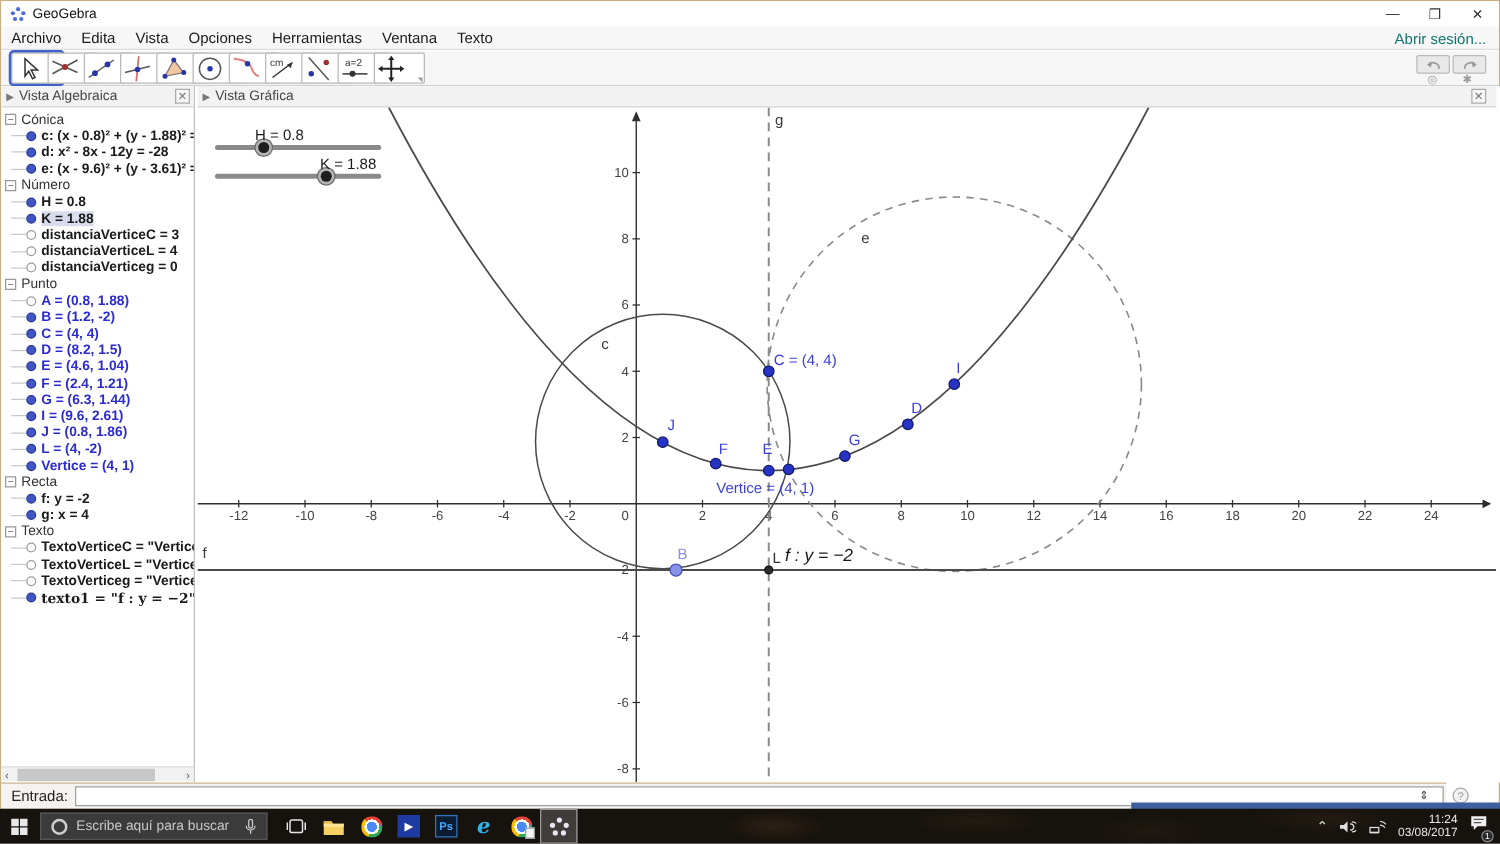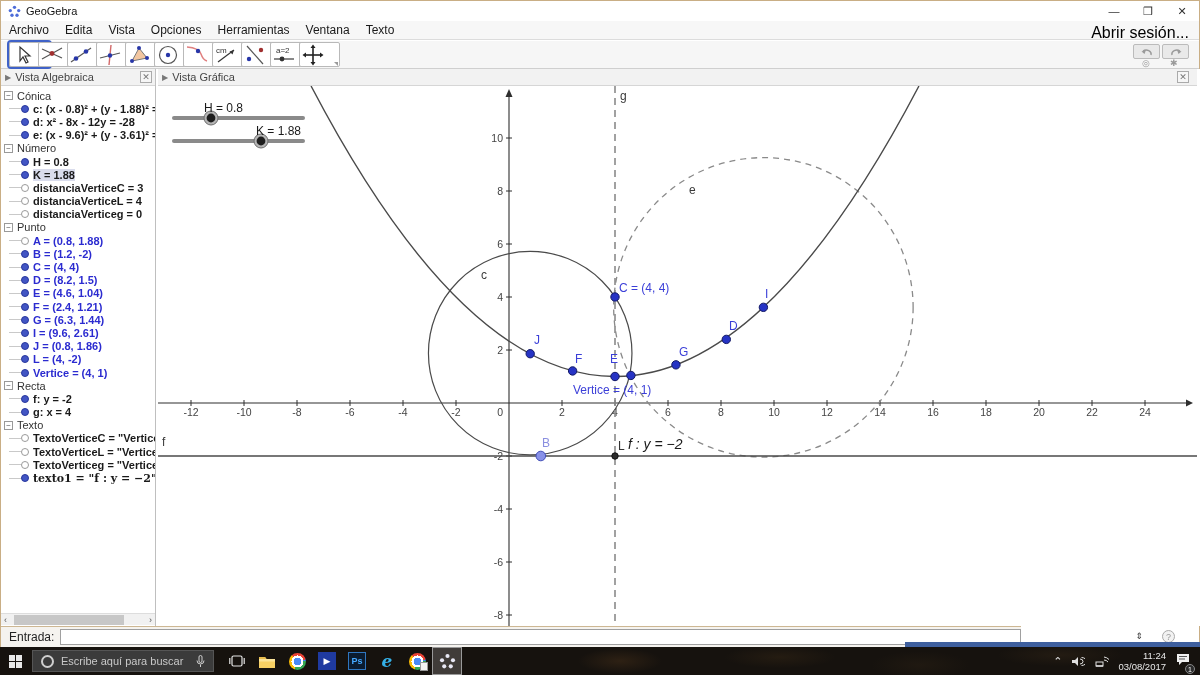--- a/index.html
+++ b/index.html
@@ -11,21 +11,21 @@
     border:1px solid #c9ae85;}
   .titlebar{position:absolute;left:0;top:0;width:100%;height:20px;background:#fff;
     display:flex;align-items:center;font-size:11px;color:#111;}
   .titlebar .app-icon{margin:0 5px 0 7px;width:13px;height:13px;}
   .win-controls{position:absolute;right:0;top:0;height:20px;display:flex;}
   .win-btn{width:34px;height:20px;display:flex;align-items:center;justify-content:center;
     font-size:11px;color:#333;cursor:default;}
   .menubar{position:absolute;left:0;top:20px;width:100%;height:19px;background:#f7f7f7;
     border-bottom:1px solid #dcdcdc;display:flex;align-items:center;font-size:12px;color:#1a1a1a;}
   .menubar .menu-item{padding:2px 8px;}
-  .session-link{position:absolute;right:10px;top:23px;font-size:16px;color:#000000;}
+  .session-link{position:absolute;right:10px;top:23px;font-size:12px;color:#0f766e;}
   
   .toolbar{position:absolute;left:0;top:40px;width:100%;height:28px;background:#f6f6f6;
     border-bottom:1px solid #cfcfcf;}
   .tool-btn{position:absolute;top:1px;width:41px;height:25px;background:#fff;
     border:1px solid #b9b9b9;border-radius:2px;}
   .tool-btn.selected{outline:2px solid #3f62c8;outline-offset:0;}
   .tool-btn svg{position:absolute;left:1px;top:1px;}
   .tool-btn .dd{position:absolute;right:1px;bottom:0px;width:0;height:0;
     border-left:4px solid transparent;border-top:4px solid #9a9a9a;}
   .undo-redo{position:absolute;top:3px;display:flex;gap:2px;}
@@ -53,21 +53,21 @@
   .alg-row .txt.sel{background:#d9dcec;}
   .alg-row .txt.serif{font-family:"DejaVu Serif",serif;}
   .alg-row .sec-label{color:#333;}
   .alg-hscroll{position:absolute;left:0;bottom:1px;width:154px;height:12px;background:#f1f1f1;
     border-top:1px solid #ddd;}
   .alg-hscroll .thumb{position:absolute;left:13px;top:1px;width:110px;height:10px;background:#c7c7c7;}
   .alg-hscroll .arr{position:absolute;top:0;font-size:9px;color:#555;line-height:12px;}
   .graphics{position:absolute;left:157px;top:68px;width:1043px;height:557px;background:#fff;}
   .graphics-canvas{position:absolute;left:0;top:17px;width:1039px;height:540px;}
   
-  .inputbar{position:absolute;left:0;top:625px;width:1020px;height:21px;background:#f5f3ef;
+  .inputbar{position:absolute;left:0;top:625px;width:1156px;height:21px;background:#f5f3ef;
     border-top:1px solid #cdb astray;} 
   .inputbar{border-top:1px solid #cdb793;display:flex;align-items:center;font-size:12px;color:#222;}
   .inputbar label{margin:0 6px 0 8px;}
   .inputbar input{width:1095px;height:16px;border:1px solid #a0a0a0;background:#fff;font-size:12px;padding:0 14px 0 3px;}
   .input-spin{position:absolute;right:56px;top:630px;font-size:9px;color:#333;}
   .input-help{position:absolute;right:24px;top:629px;width:13px;height:13px;border:1px solid #aaa;border-radius:50%;
     font-size:9px;color:#999;text-align:center;line-height:12px;background:#f2f2f2;}
   .blue-strip{position:absolute;left:905px;top:642px;width:295px;height:6px;background:#3e5f9e;}
   
   .taskbar{position:absolute;left:0;top:647px;width:1200px;height:28px;

